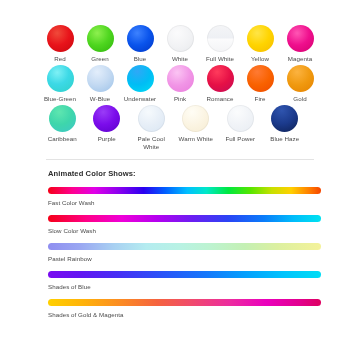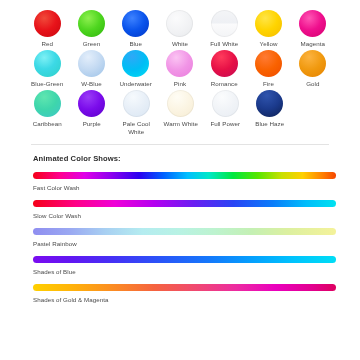--- a/index.html
+++ b/index.html
@@ -15,21 +15,21 @@
     background: #ffffff;
     font-family: "Liberation Sans", sans-serif;
     color: #3a3a3a;
     -webkit-font-smoothing: antialiased;
   }
 
   .page {
     width: 360px;
     height: 360px;
     position: relative;
-    padding: 1px;
+    padding: 16px;
   }
 
   
   .swatch-section {
     padding: 9px 24px 0 24px;
   }
 
   .swatch-row {
     display: flex;
     justify-content: flex-start;

